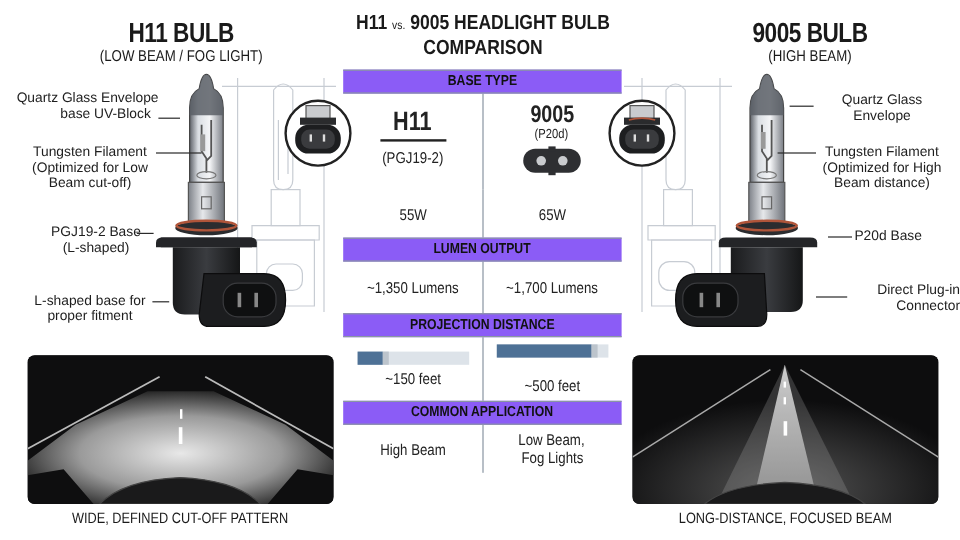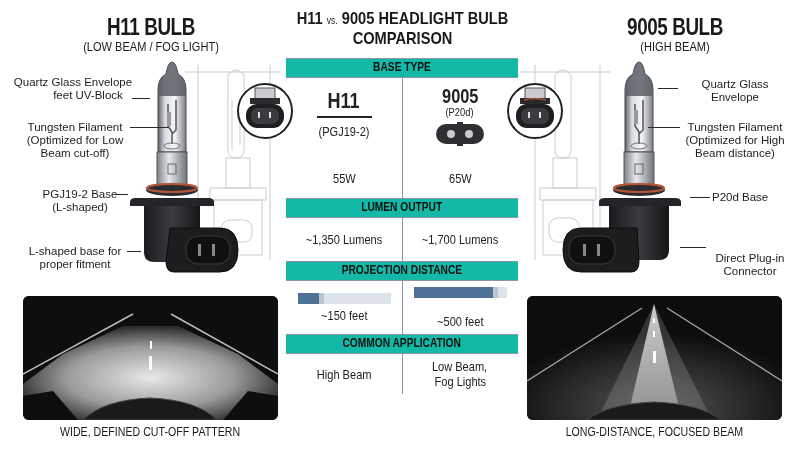--- a/index.html
+++ b/index.html
@@ -8,21 +8,21 @@
   .abs { position: absolute; }
 
   
   .bulb-title { font-weight: bold; font-size: 23px; text-align: center; letter-spacing: -0.5px; transform: scaleX(0.82); }
   .bulb-sub { font-size: 13px; text-align: center; transform: scaleX(0.85); }
   .main-title { font-weight: bold; font-size: 17px; text-align: center; line-height: 18px; transform: scaleX(0.86); }
   .main-title .vs { font-size: 10px; font-weight: normal; }
 
   
   .table { position: absolute; left: 286px; top: 58px; width: 232px; }
-  .hdr { height: 20px; background: #14b8a6; border-top: 1.5px solid #8a96a3; border-bottom: 1.5px solid #8a96a3; text-align: center; font-weight: bold; font-size: 12px; line-height: 17px; color: #111; }
+  .hdr { height: 20px; background: #8b5cf6; border-top: 1.5px solid #8a96a3; border-bottom: 1.5px solid #8a96a3; text-align: center; font-weight: bold; font-size: 12px; line-height: 17px; color: #111; }
   .hdr span { display: inline-block; transform: scaleX(0.85); }
   .row { position: relative; display: flex; }
   .row .cell { width: 50%; text-align: center; font-size: 13px; color: #222; display: flex; flex-direction: column; align-items: center; justify-content: center; }
   .row .cell span.t { display: inline-block; transform: scaleX(0.85); }
   .row::after { content: ""; position: absolute; left: 50%; top: 0; bottom: 0; width: 1px; background: #8a96a3; }
 
   .bar { width: 93px; height: 11px; background: #dde3e9; position: relative; }
   .bar .fill { position: absolute; left: 0; top: 0; bottom: 0; background: #4e7196; }
   .bar .tick { position: absolute; top: 0; bottom: 0; width: 5px; background: #bcc4cc; }
 
@@ -178,21 +178,21 @@
   <rect x="14" y="16" width="30" height="6" fill="#2a2b2d"></rect>
   <path d="M18 18 q11 -3 22 0" stroke="#b0553a" stroke-width="1.5" fill="none"></path>
   <rect x="10" y="22" width="38" height="24" rx="11" fill="#1d1e20"></rect>
   <rect x="15" y="26" width="28" height="16" rx="7" fill="#3a3b3e"></rect>
   <rect x="22" y="30" width="2" height="6" fill="#ddd"></rect>
   <rect x="33" y="30" width="2" height="6" fill="#ddd"></rect>
 </svg>
 
 <div class="abs lbl c" style="left:3px; top:76px; width:140px;">
   <span>Quartz Glass Envelope</span><br>
-  <span style="margin-left:30px;">feet UV-Block</span>
+  <span style="margin-left:30px;">base UV-Block</span>
 </div>
 <div class="callout" style="left:132px; top:98px; width:18px;"></div>
 
 <div class="abs lbl c" style="left:10px; top:121px; width:130px;">
   <span>Tungsten Filament</span><br>
   <span>(Optimized for Low</span><br>
   <span>Beam cut-off)</span>
 </div>
 <div class="callout" style="left:130px; top:127px; width:38px;"></div>
 
@@ -220,21 +220,21 @@
   <span>(Optimized for High</span><br>
   <span>Beam distance)</span>
 </div>
 
 <div class="callout" style="left:690px; top:197px; width:20px;"></div>
 <div class="abs lbl" style="left:712px; top:191px; width:80px;">
   <span>P20d Base</span>
 </div>
 
 <div class="callout" style="left:680px; top:247px; width:26px;"></div>
-<div class="abs lbl c" style="left:700px; top:252px; width:100px;">
+<div class="abs lbl c" style="left:700px; top:236px; width:100px;text-align:right;">
   <span>Direct Plug-in</span><br>
   <span>Connector</span>
 </div>
 
 <div class="table">
 
   <div class="hdr"><span>BASE TYPE</span></div>
   <div class="row" style="height:80px;">
     <div class="cell" style="justify-content:flex-start; padding-top:10px;">
       <span class="t" style="font-weight:bold; font-size:22px; transform:scaleX(0.82);">H11</span>

